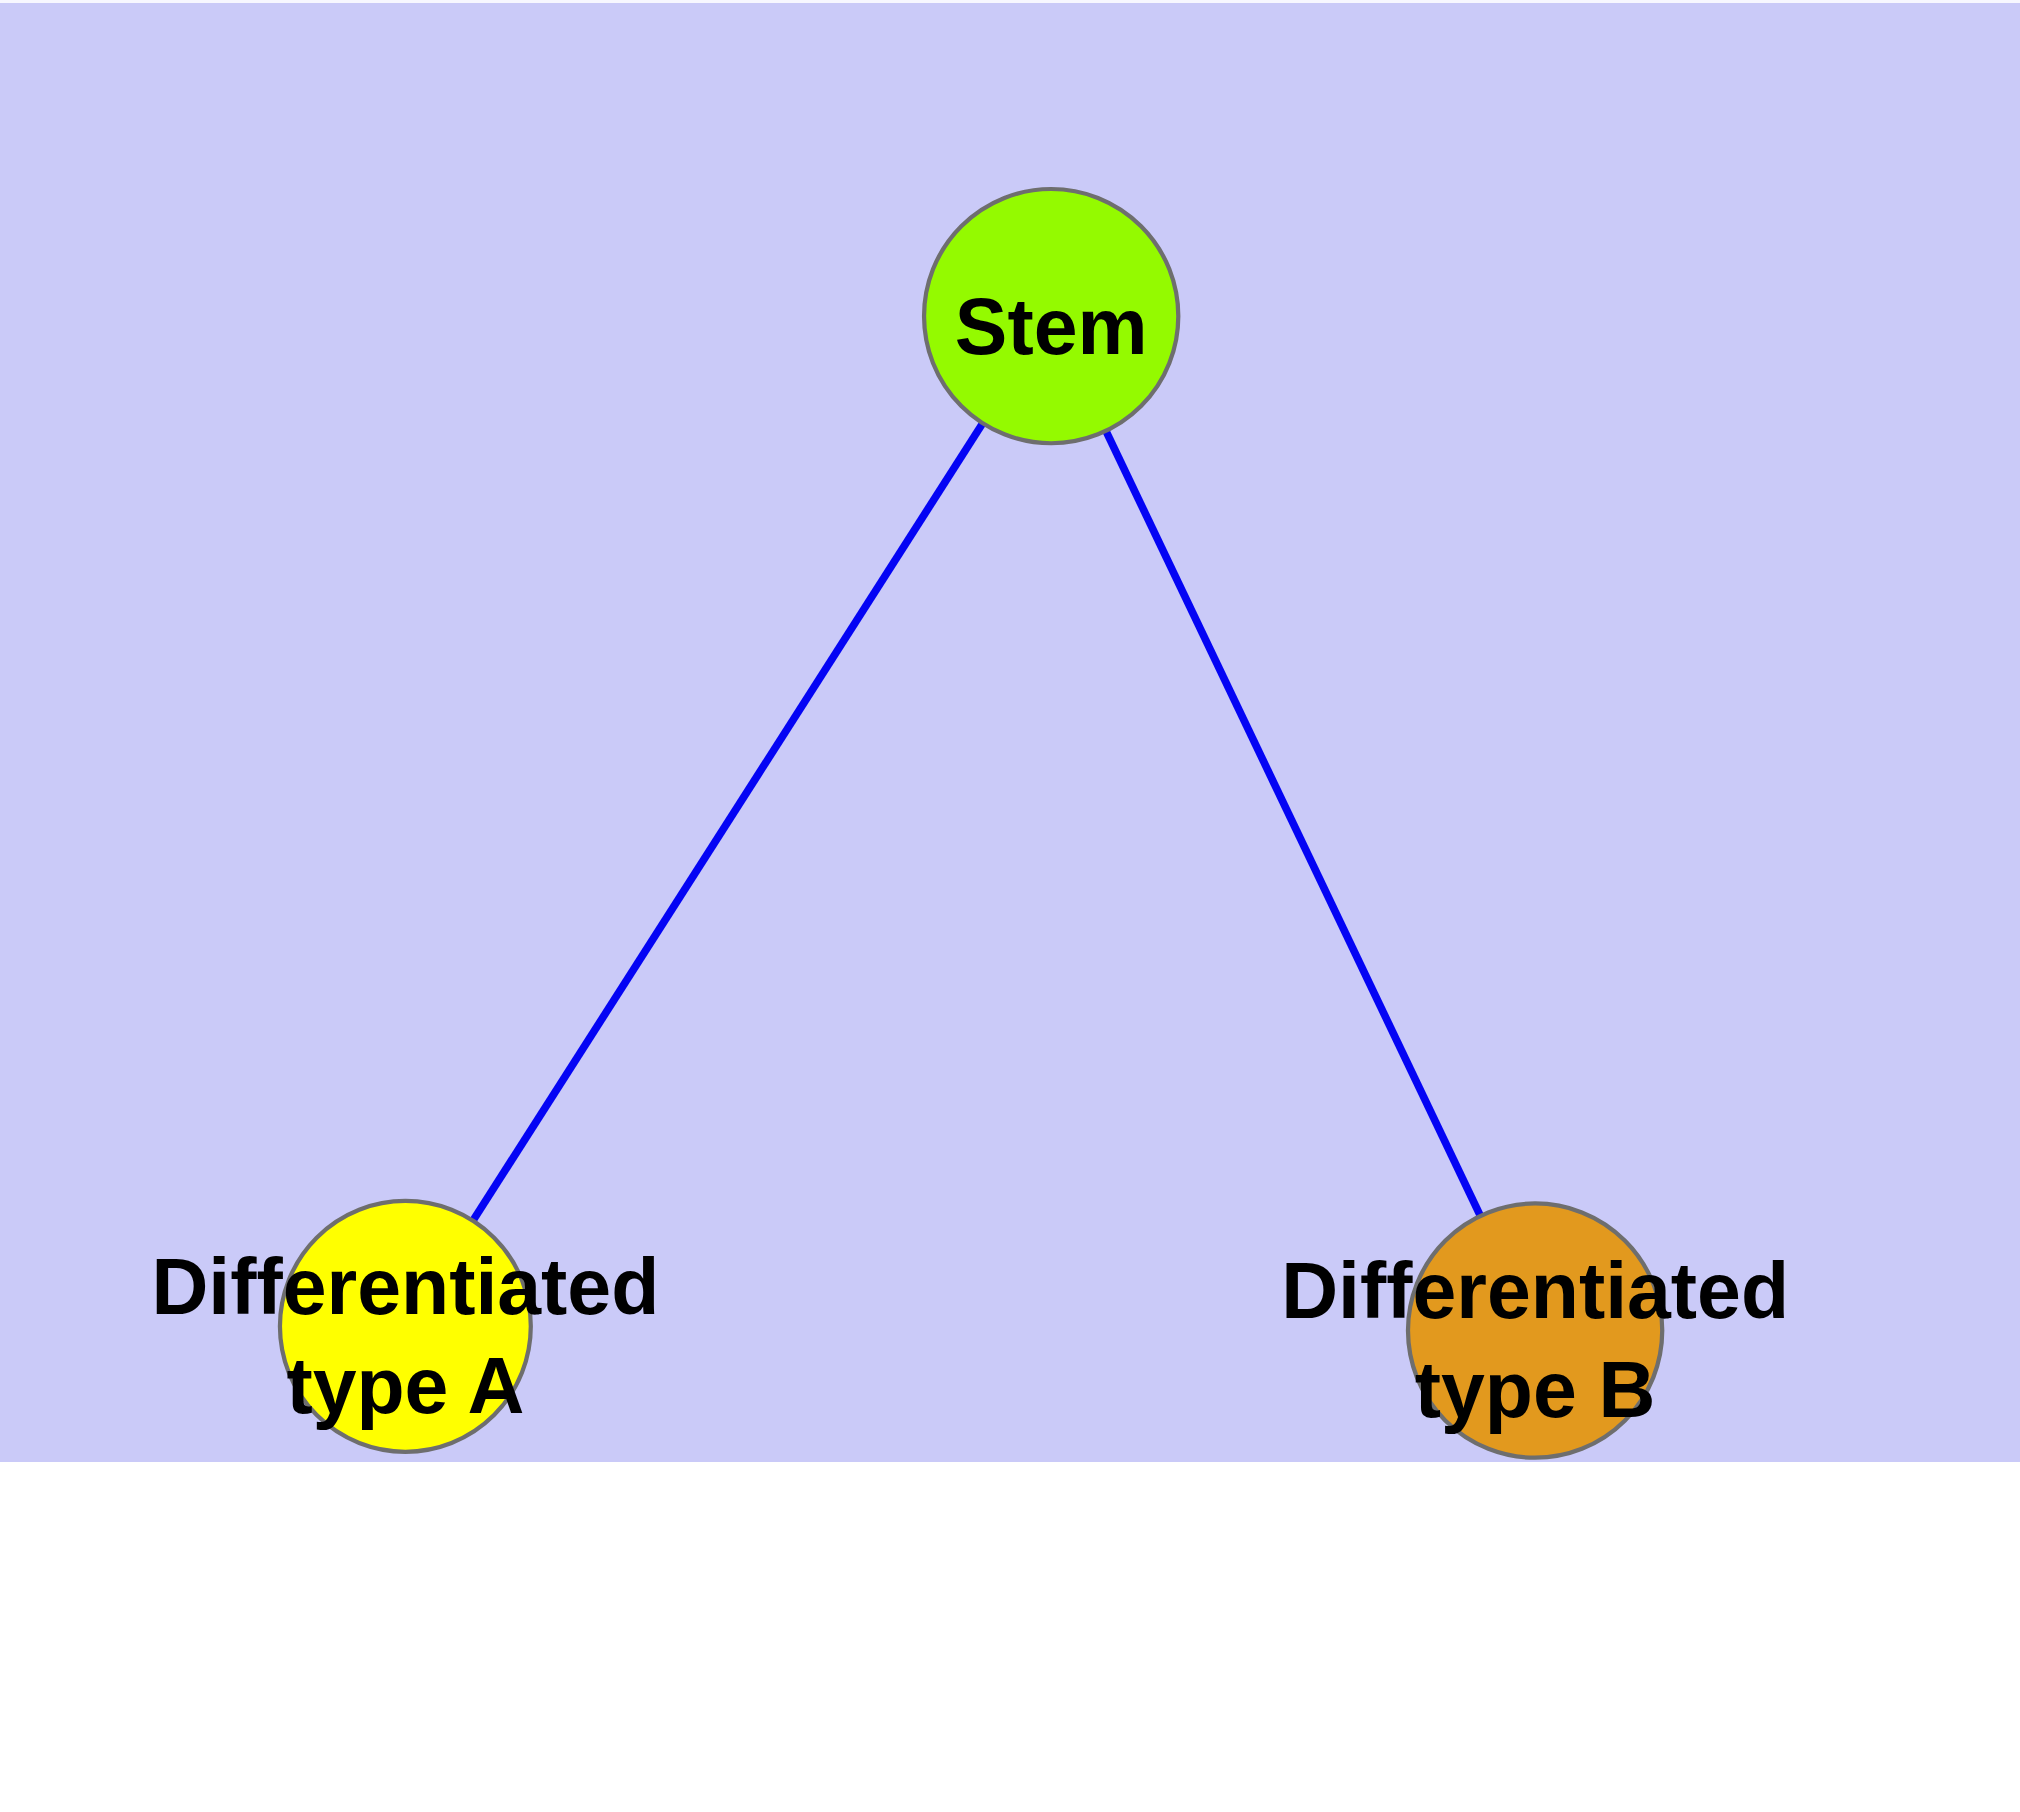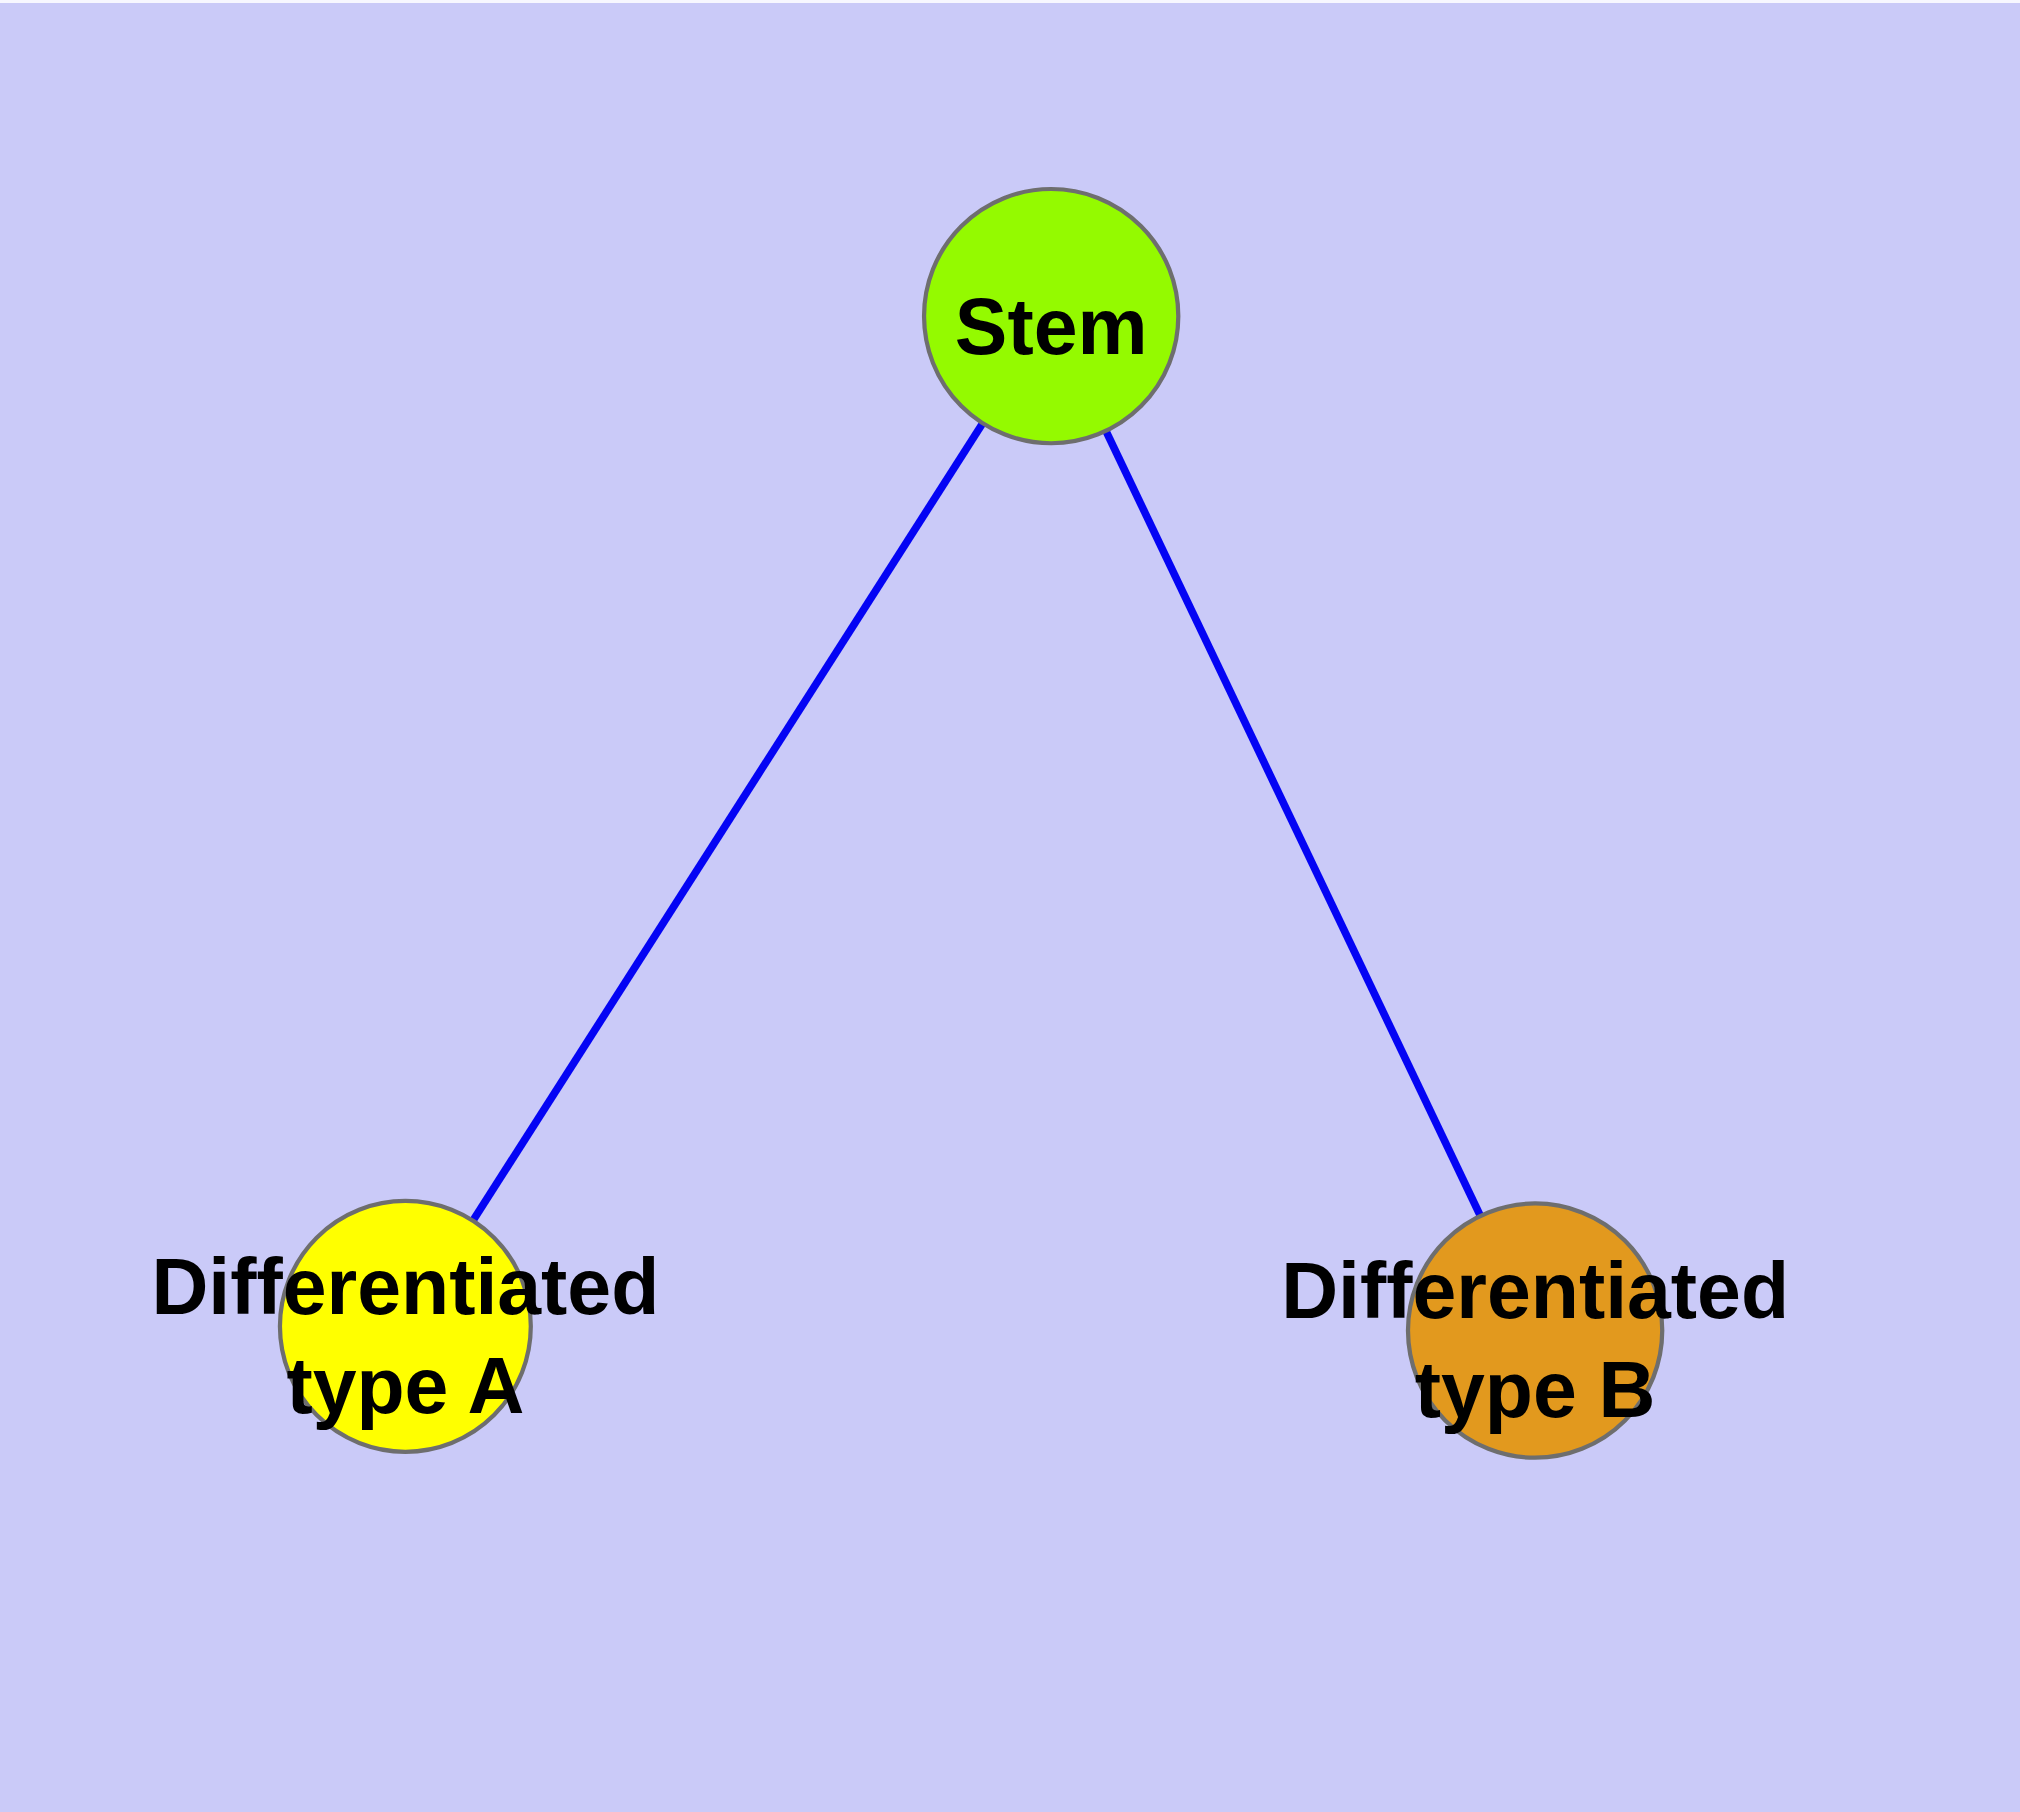--- a/index.html
+++ b/index.html
@@ -2,21 +2,21 @@
 <html style="font-size:13.6px"><head>
 <meta charset="utf-8">
 <style>
   html, body {
     margin: 0;
     padding: 0;
   }
   #canvas {
     position: relative;
     width: 2021px;
-    height: 1812px;
+    height: 1462px;
     overflow: hidden;
     font-family: "Liberation Sans", sans-serif;
   }
   #top-edge-line {
     position: absolute;
     top: 0; left: 0; right: 0;
     height: 2.5px;
     z-index: 2;
   }
   #graph-svg {

